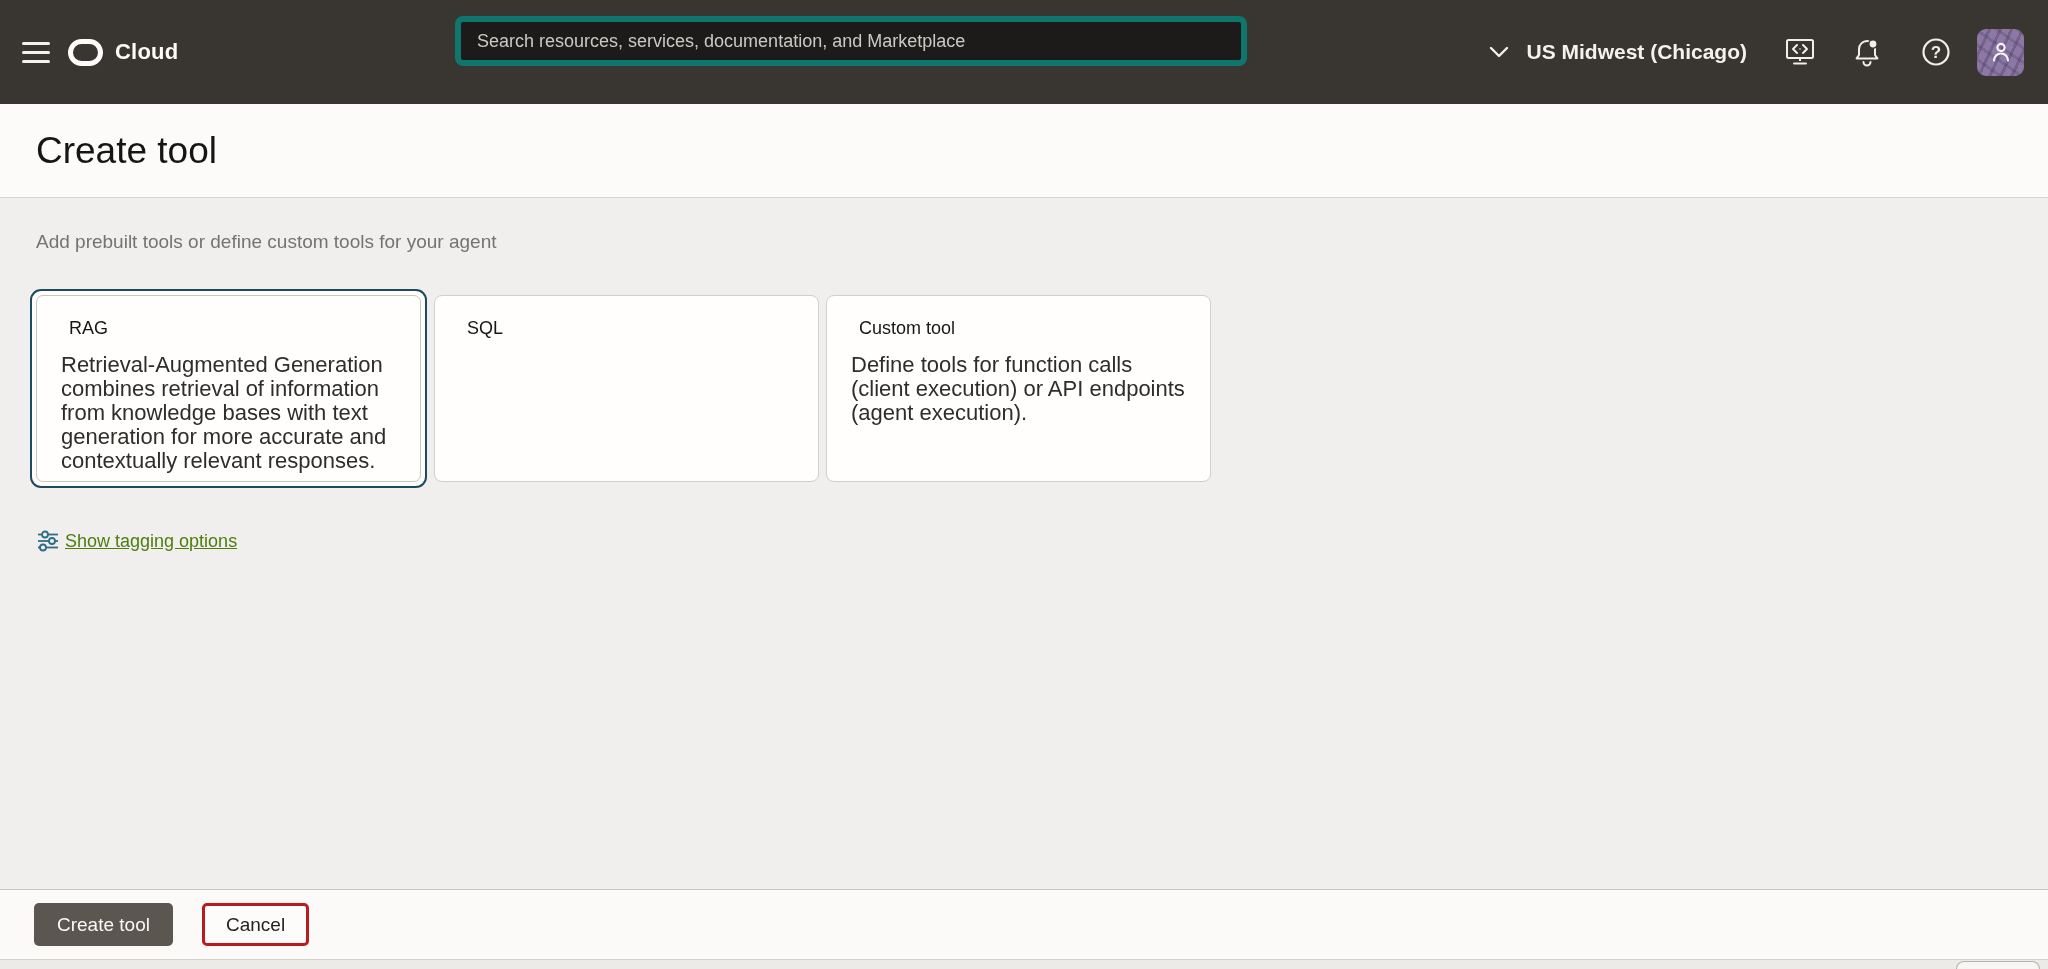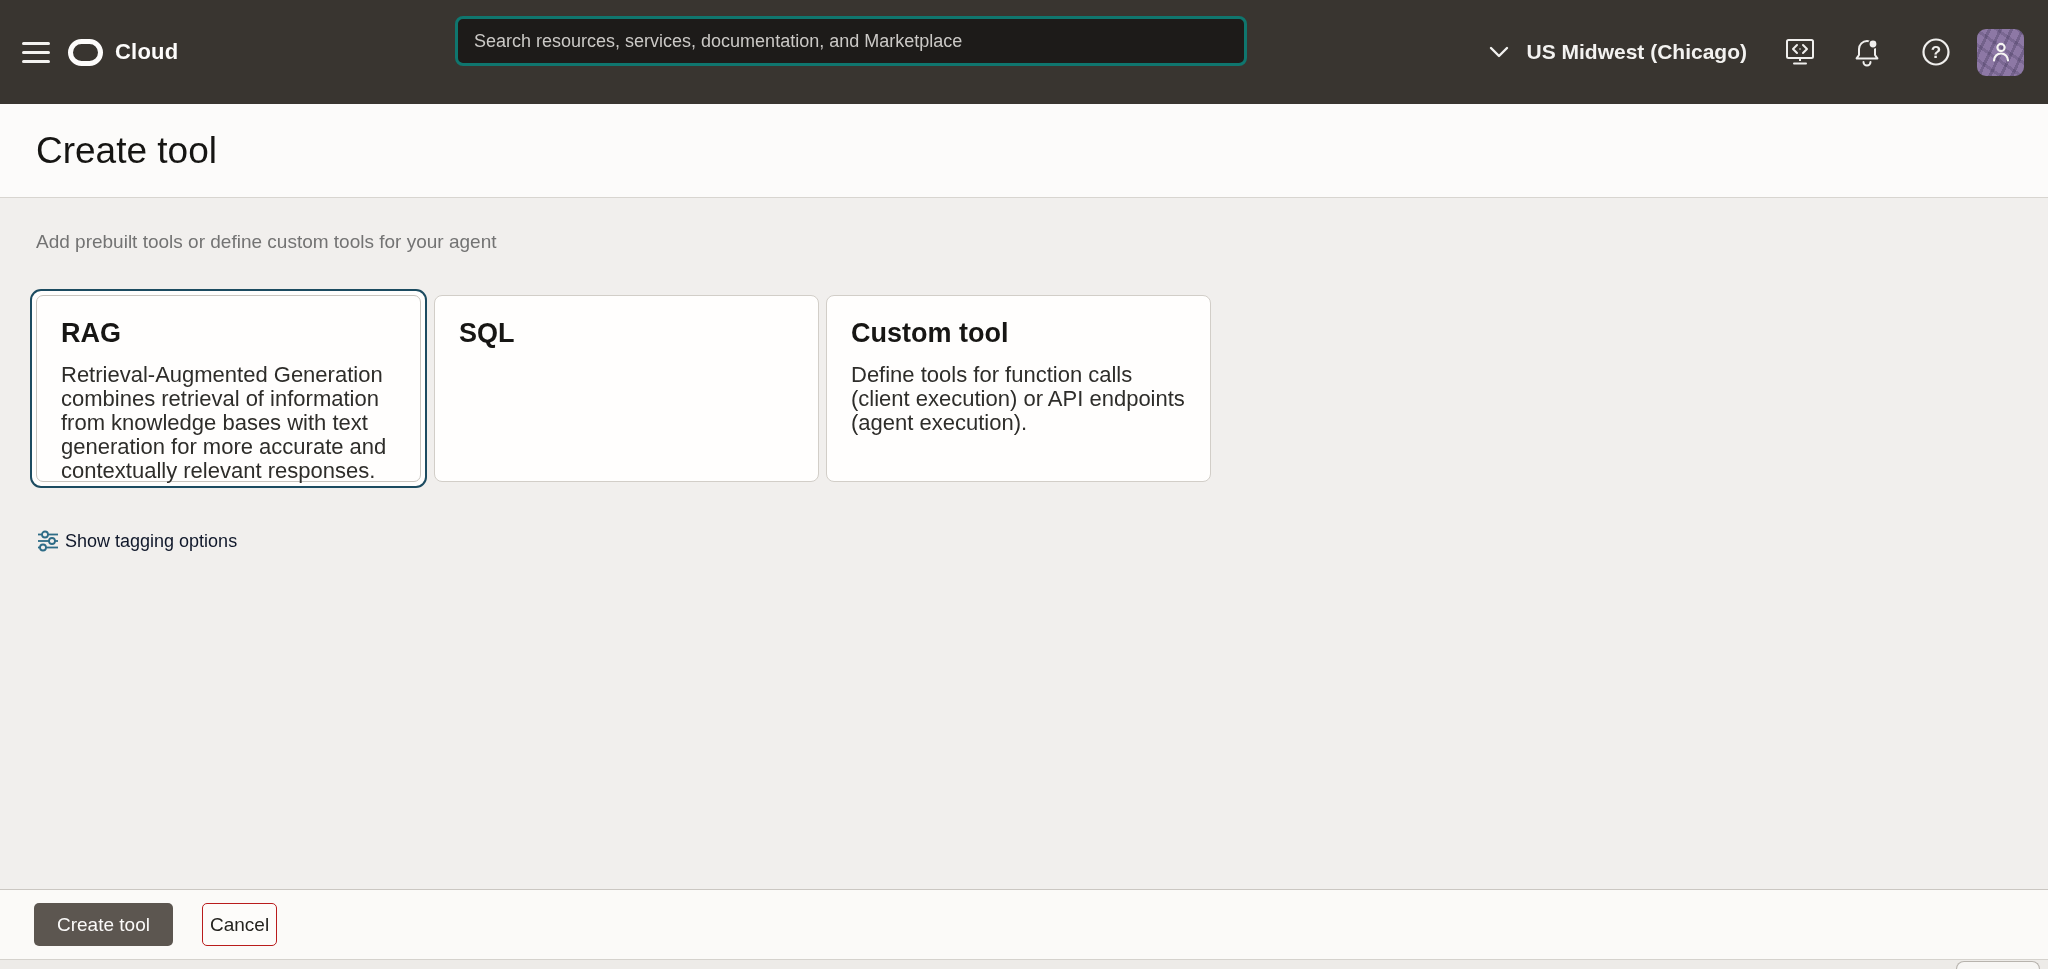--- a/index.html
+++ b/index.html
@@ -38,21 +38,21 @@
     color: #fdfcfb;
     font-size: 22px;
     font-weight: 700;
     letter-spacing: 0.2px;
   }
   .search-input {
     position: absolute;
     left: 455px; top: 16px;
     width: 792px; height: 50px;
     background: #1d1b19;
-    border: 3px solid #0f766e;
+    border: 6px solid #0f766e;
     border-radius: 8px;
     color: #e8e6e3;
     font-size: 18px;
     padding: 0 16px;
     font-family: "Liberation Sans", sans-serif;
     outline: none;
   }
   .search-input::placeholder { color: #cbc9c6; opacity: 1; }
 
   .topbar-right {
@@ -142,42 +142,44 @@
   .card-selected-wrap {
     margin-left: -6px;
     border: 2px solid #1c4b60;
     border-radius: 11px;
     padding: 4px;
     background: #fffefd;
     cursor: pointer;
   }
   .card-selected-wrap .card { border-color: #c9c5bf; border-radius: 7px; }
   .card-title {
-    font-size: 27px;
-    font-weight: 700;
+    font-size: 18px;
+    font-weight: 400;
     color: #171614;
     margin-bottom: 14px;
+    margin-left: 8px;
   }
   .card-desc {
     font-size: 22px;
     line-height: 24px;
     color: #2e2d2a;
   }
   .tagging-row {
     margin-top: 41px;
     display: inline-flex;
     align-items: center;
     gap: 5px;
     color: #2e6c87;
     text-decoration: none;
     cursor: pointer;
   }
   .tagging-row .label {
     font-size: 18px;
-    color: #0f172a;
+    text-decoration: underline;
+    color: #4d7c0f;
   }
 
   
   .footer {
     position: absolute;
     left: 0; right: 0; bottom: 10px;
     height: 70px;
     background: #fbfaf8;
     border-top: 1px solid #cbc7c2;
     display: flex;
@@ -191,26 +193,26 @@
     color: #fbfaf9;
     font-size: 19px;
     font-family: "Liberation Sans", sans-serif;
     border: none;
     border-radius: 5px;
     cursor: pointer;
   }
   .btn-secondary {
     margin-left: 29px;
     height: 43px;
-    padding: 0 7px;
+    padding: 0 21px;
     background: #fdfcfa;
     color: #24231f;
     font-size: 19px;
     font-family: "Liberation Sans", sans-serif;
-    border: 1px solid #b91c1c;
+    border: 3px solid #b91c1c;
     border-radius: 5px;
     cursor: pointer;
   }
   .bottom-strip {
     position: absolute;
     left: 0; right: 0; bottom: 0;
     height: 10px;
     background: #edebe8;
     border-top: 1px solid #d5d2cd;
   }

